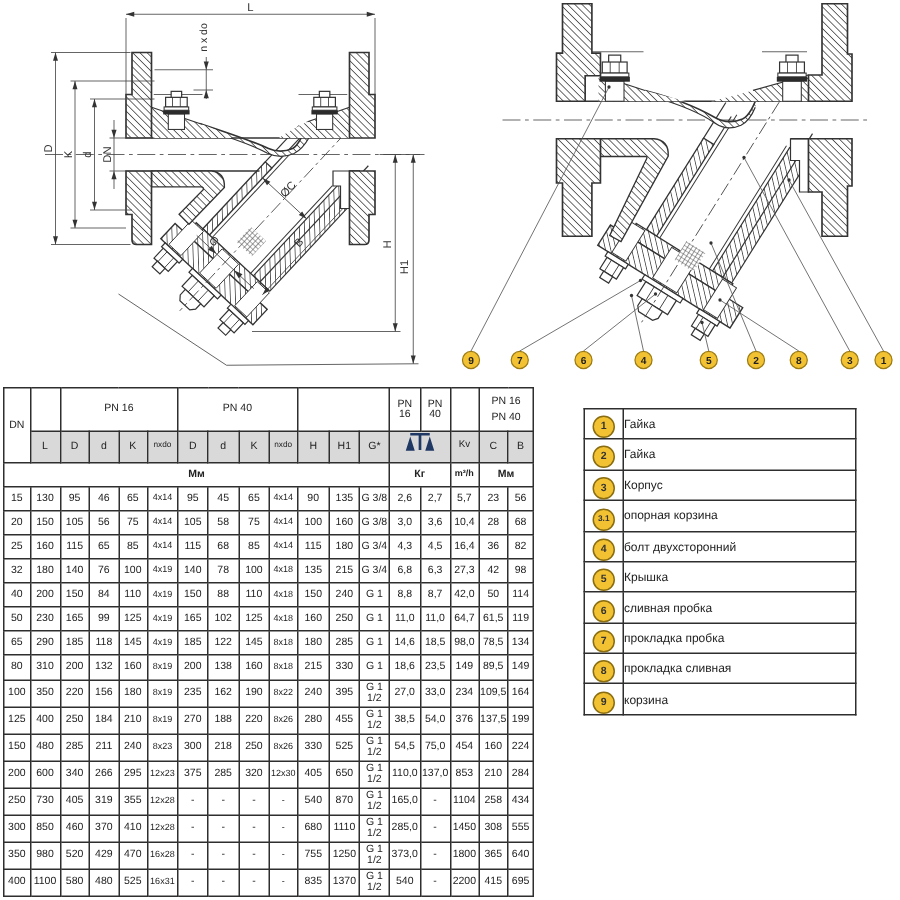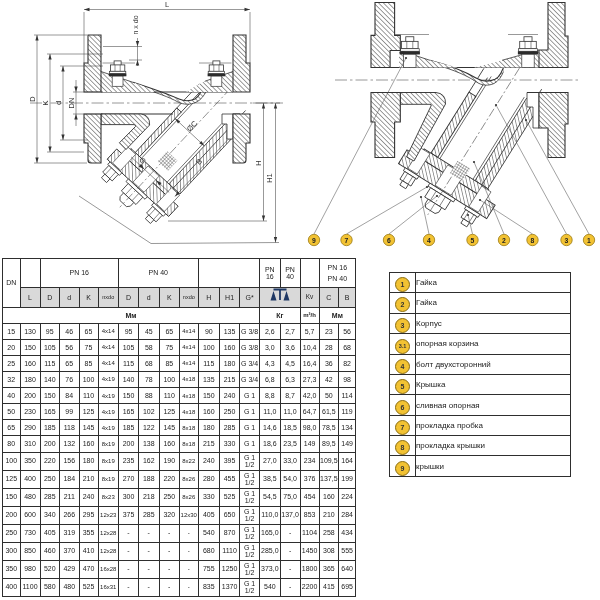--- a/index.html
+++ b/index.html
@@ -755,28 +755,28 @@
 <tr style="height:20.3px">
 <td class="lc"><span class="circ" style="font-size:7px">4</span></td>
 <td class="lt">болт двухсторонний</td>
 </tr>
 <tr style="height:20.3px">
 <td class="lc"><span class="circ" style="font-size:7px">5</span></td>
 <td class="lt">Крышка</td>
 </tr>
 <tr style="height:20.3px">
 <td class="lc"><span class="circ" style="font-size:7px">6</span></td>
-<td class="lt">сливная опорная</td>
+<td class="lt">сливная пробка</td>
 </tr>
 <tr style="height:20.3px">
 <td class="lc"><span class="circ" style="font-size:7px">7</span></td>
 <td class="lt">прокладка пробка</td>
 </tr>
 <tr style="height:20.3px">
 <td class="lc"><span class="circ" style="font-size:7px">8</span></td>
-<td class="lt">прокладка крышки</td>
+<td class="lt">прокладка сливная</td>
 </tr>
 <tr style="height:20.3px">
 <td class="lc"><span class="circ" style="font-size:7px">9</span></td>
-<td class="lt">крышки</td>
+<td class="lt">корзина</td>
 </tr>
 </tbody>
   </table>
 
 </body></html>

